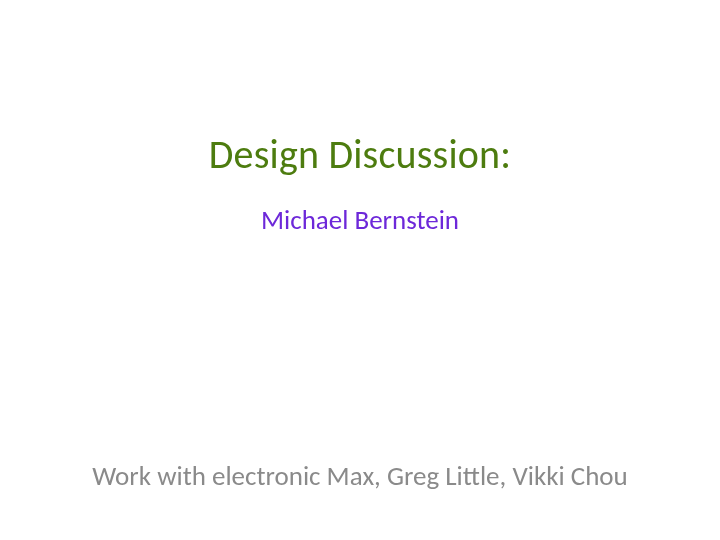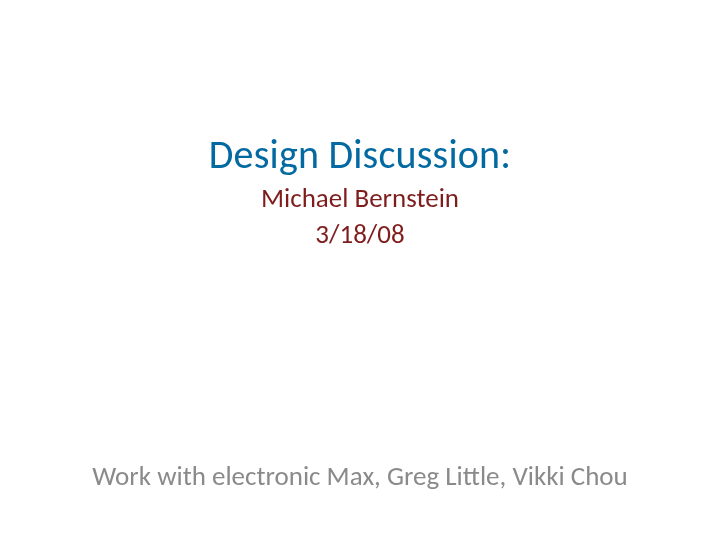--- a/index.html
+++ b/index.html
@@ -17,29 +17,30 @@
       align-items: center;
       padding-top: 130px;
       color: #000;
       overflow: hidden;
     }
     .title {
       text-align: center;
       font-size: 40px;
       font-weight: 400;
       line-height: 1.25;
-      color: #0369a1;
+      color: #4d7c0f;
       letter-spacing: 0.2px;
     }
     .subtitle-block {
+      margin-top: 22px;
       text-align: center;
       font-size: 27px;
       font-weight: 400;
       line-height: 1.35;
-      color: #7f1d1d;
+      color: #6d28d9;
     }
     .subtitle-block .sup {
       font-size: 0.58em;
       vertical-align: super;
       line-height: 0;
     }
     .credits {
       position: absolute;
       bottom: 48px;
       width: 720px;
@@ -51,16 +52,15 @@
   </style>
 </head>
 <body>
 
 <div class="title">
   <div>Design Discussion:</div>
 </div>
 
 <div class="subtitle-block">
   <div>Michael Bernstein</div>
-  <div>3/18/08</div>
 </div>
 
 <div class="credits">Work with electronic Max, Greg Little, Vikki Chou</div>
 
 </body></html>

